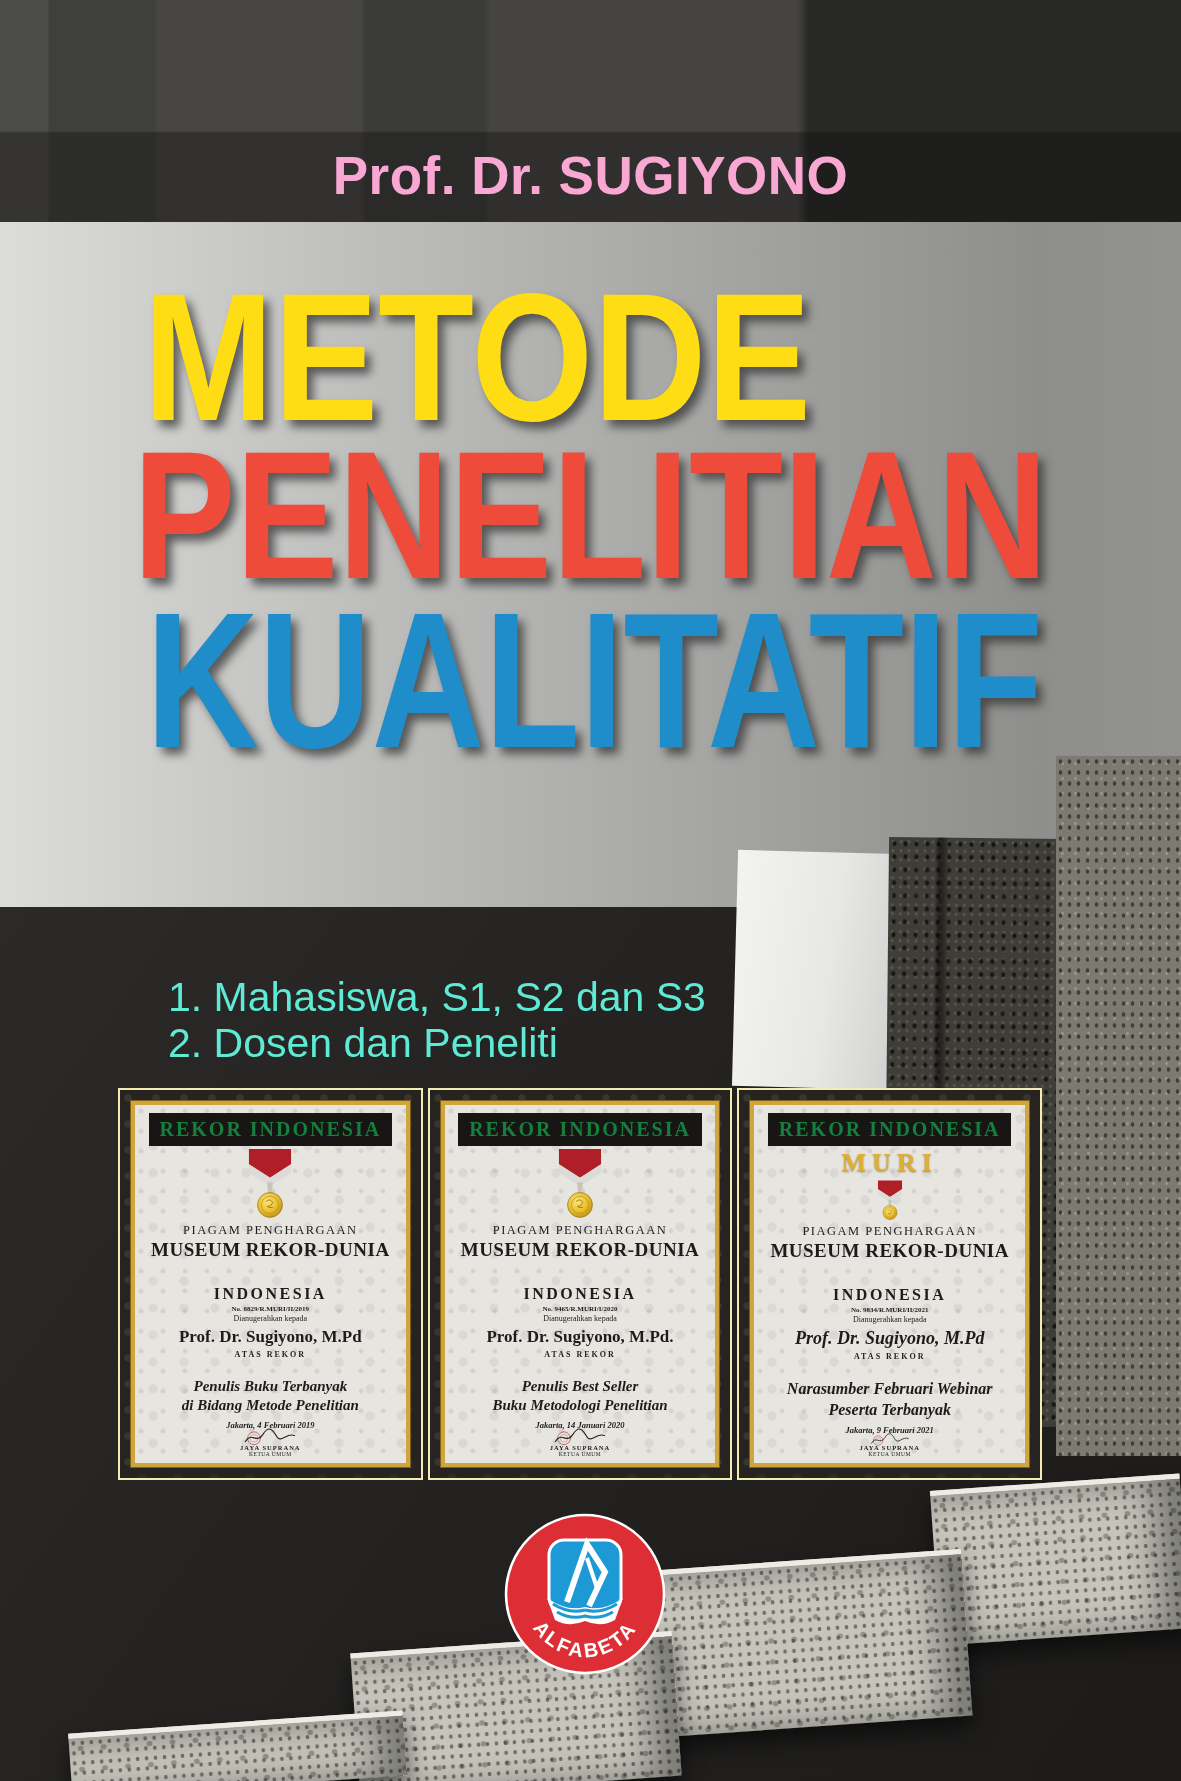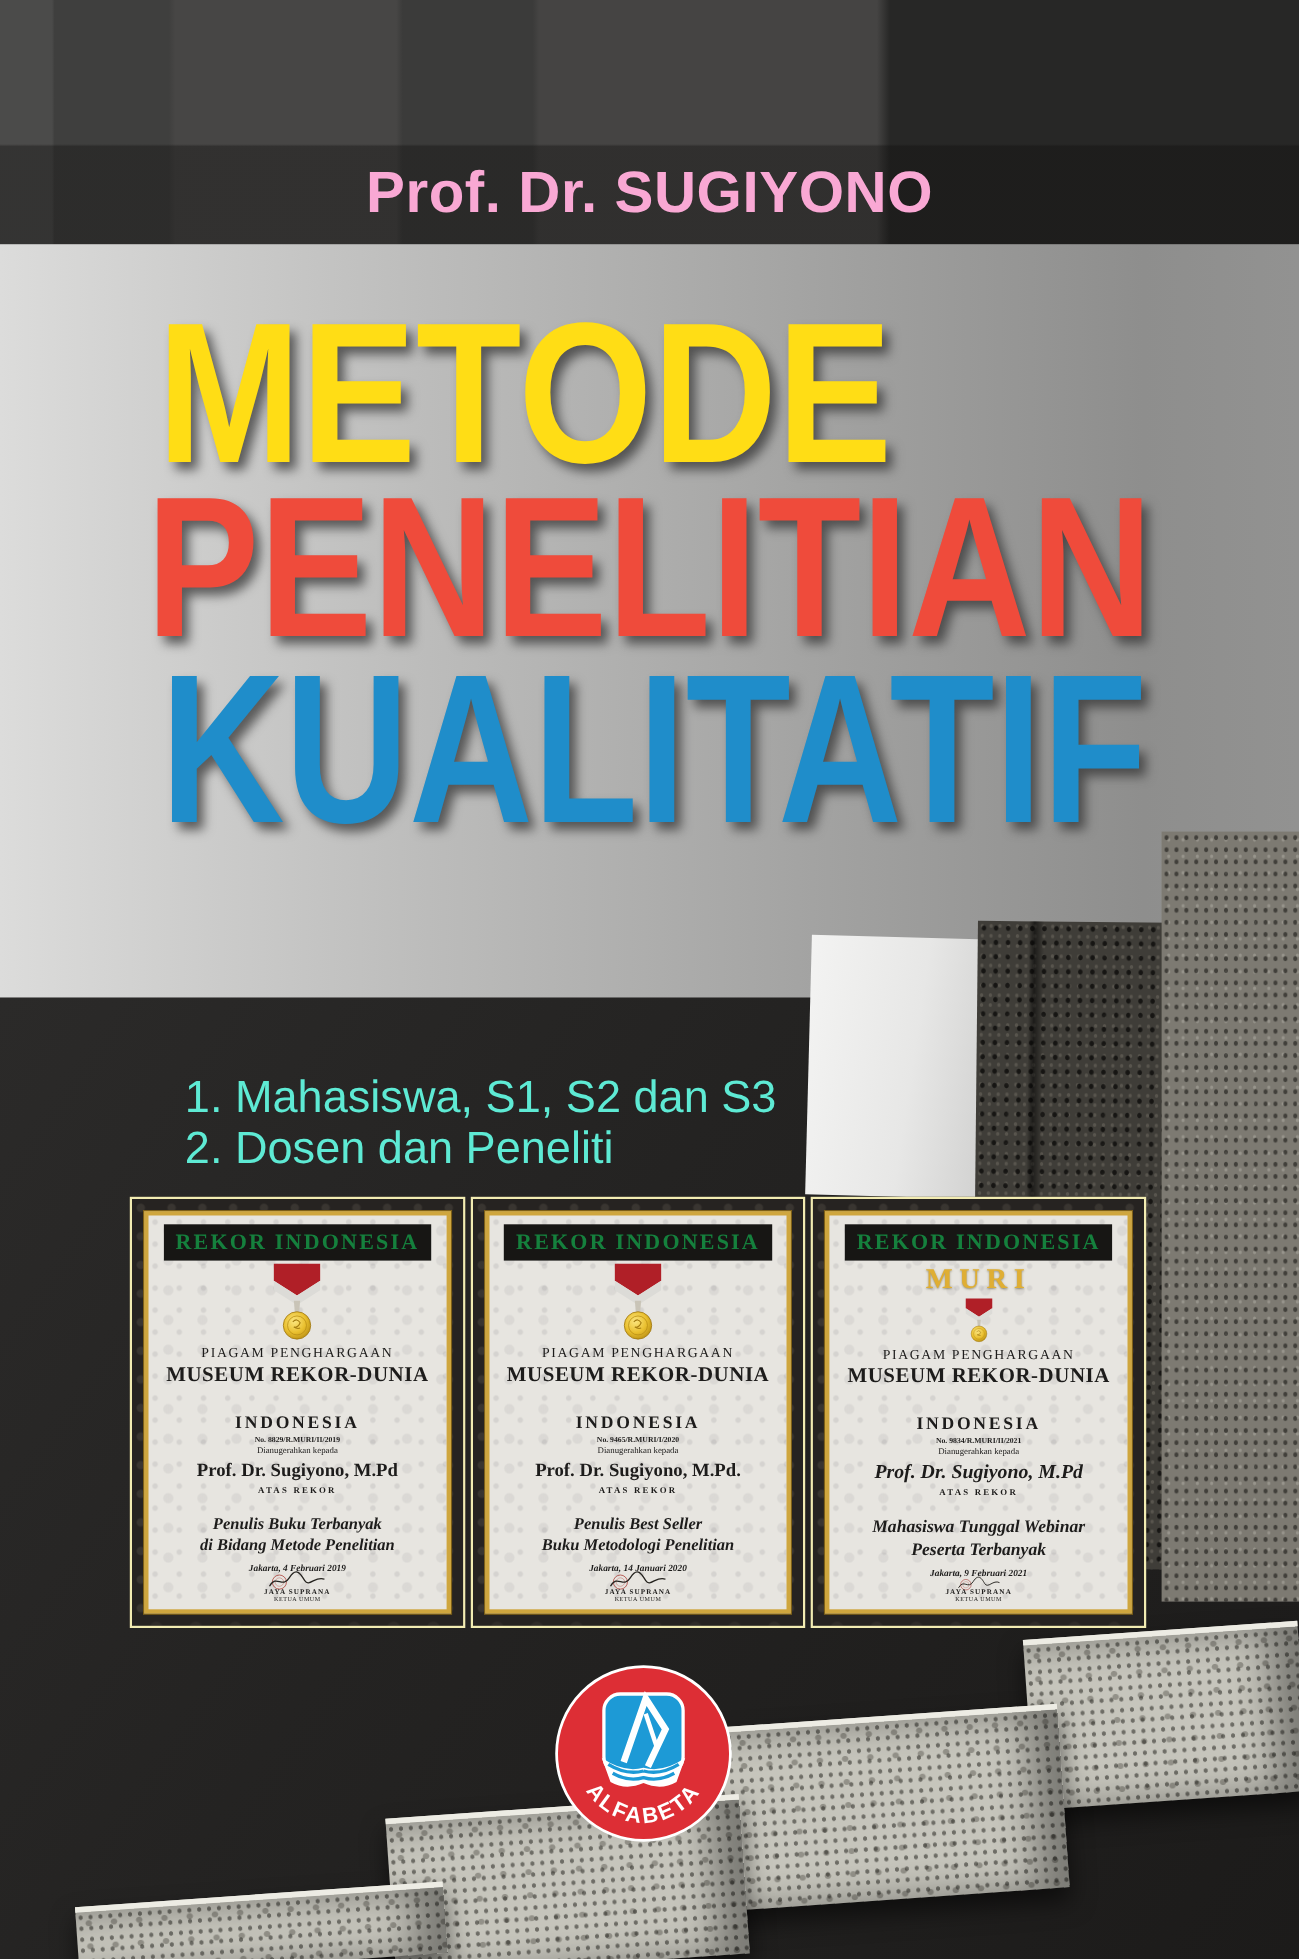--- a/index.html
+++ b/index.html
@@ -228,21 +228,21 @@
           <path d="M52,112 q8,-8 14,2 q-4,10 -12,8 q6,4 12,2" fill="none" stroke="#a57c10" stroke-width="2"></path>
         </svg>
         <div class="piagam-label">PIAGAM PENGHARGAAN</div>
         <div class="museum-label">MUSEUM REKOR-DUNIA</div>
         <div class="indonesia-label">INDONESIA</div>
         <div class="cert-number">No. 9834/R.MURI/II/2021</div>
         <div class="awarded-label">Dianugerahkan kepada</div>
         <div class="recipient script">Prof. Dr. Sugiyono, M.Pd</div>
         <div class="atas-label">ATAS REKOR</div>
         <div class="achievement script">
-          <div>Mahasiswa Tunggal Webinar</div>
+          <div>Narasumber Februari Webinar</div>
           <div>Peserta Terbanyak</div>
         </div>
         <div class="cert-date">Jakarta, 9 Februari 2021</div>
         <svg class="sig-svg" viewBox="0 0 90 30">
           <circle cx="20" cy="16" r="10" fill="none" stroke="#a8322c" stroke-width="1.4" opacity=".75"></circle>
           <circle cx="20" cy="16" r="6" fill="none" stroke="#a8322c" stroke-width=".8" opacity=".6"></circle>
           <path d="M6,22 C16,4 24,26 34,10 S50,4 56,14 S72,6 84,12" fill="none" stroke="#25231f" stroke-width="1.8"></path>
         </svg>
         <div class="signer">JAYA SUPRANA</div>
         <div class="signer-title">KETUA UMUM</div>

